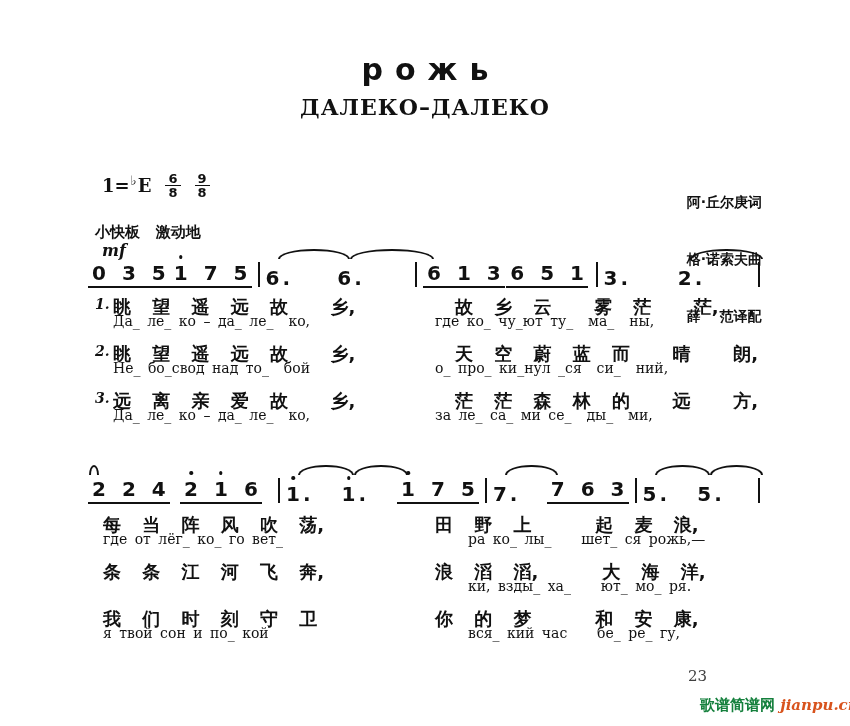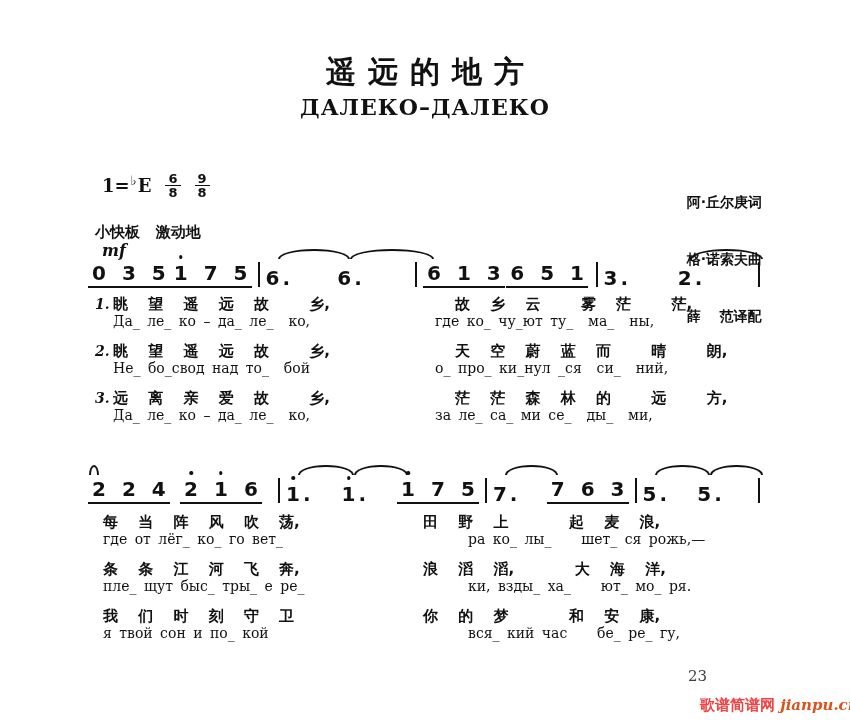--- a/index.html
+++ b/index.html
@@ -39,38 +39,38 @@
   .tie{position:absolute;top:3px;height:10px;border:2px solid #111;border-bottom:none;
        border-radius:50% 50% 0 0/100% 100% 0 0;box-sizing:border-box;}
 
   
   .lyrblock{position:absolute;width:700px;}
   .lyr-row{position:relative;height:18px;}
   .vgap{height:11px;}
   .num{position:absolute;left:0;top:1px;font-family:"DejaVu Serif",serif;
        font-style:italic;font-weight:700;font-size:14px;}
   .ll,.rr{position:absolute;top:0;white-space:pre;}
-  .cnl{font-size:15px;font-weight:600;word-spacing:15px;}
+  .cnl{font-size:18px;font-weight:600;word-spacing:15px;}
   .rul{font-family:"DejaVu Serif",serif;font-size:14px;word-spacing:3px;}
   .upper .ll{left:18px;} .upper .rr.cnl{left:360px;} .upper .rr.rul{left:340px;}
-  .lower .ll{left:0;}    .lower .rr.cnl{left:320px;} .lower .rr.rul{left:329px;margin-left:36px;}
+  .lower .ll{left:0;}    .lower .rr.cnl{left:332px;} .lower .rr.rul{left:329px;margin-left:36px;}
 
   
   .pagenum{position:absolute;top:667px;left:688px;font-family:"DejaVu Serif",serif;
            font-size:15px;color:#404040;}
   .watermark{position:absolute;top:696px;left:700px;font-size:15px;white-space:nowrap;}
-  .wm-site{color:#ef4444;font-weight:600;}
+  .wm-site{color:#15803d;font-weight:600;}
   .wm-url{color:#d8531d;font-weight:600;font-family:"DejaVu Serif",serif;font-style:italic;}
 </style>
 </head>
 <body>
 
 <div id="page">
 
-  <div class="title">遥远的地方</div>
+  <div class="title">рожь</div>
   <div class="subtitle">ДАЛЕКО–ДАЛЕКО</div>
 
   <div class="credits">
     <div>阿·丘尔庚词</div>
     <div>格·诺索夫曲</div>
     <div>薛　 范译配</div>
   </div>
 
   <div class="keysig">
     <span>1=</span>
@@ -328,21 +328,20 @@
       <div class="lyr-row">
         <span class="ll rul">где от лёг_ ко_ го вет_</span>
         <span class="rr rul">ра ко_ лы_    шет_ ся рожь,—</span>
       </div>
       <div class="vgap"></div>
       <div class="lyr-row">
         <span class="ll cnl">条 条 江 河 飞 奔,</span>
         <span class="rr cnl">浪 滔 滔,   大 海 洋,</span>
       </div>
       <div class="lyr-row">
-        <span class="ll rul">пле_ щут быс_ тры_ е ре_</span>
         <span class="rr rul">ки, взды_ ха_    ют_ мо_ ря.</span>
       </div>
       <div class="vgap"></div>
       <div class="lyr-row">
         <span class="ll cnl">我 们 时 刻 守 卫</span>
         <span class="rr cnl">你 的 梦   和 安 康,</span>
       </div>
       <div class="lyr-row">
         <span class="ll rul">я твой сон и по_ кой</span>
         <span class="rr rul">вся_ кий час    бе_ ре_ гу,</span>

